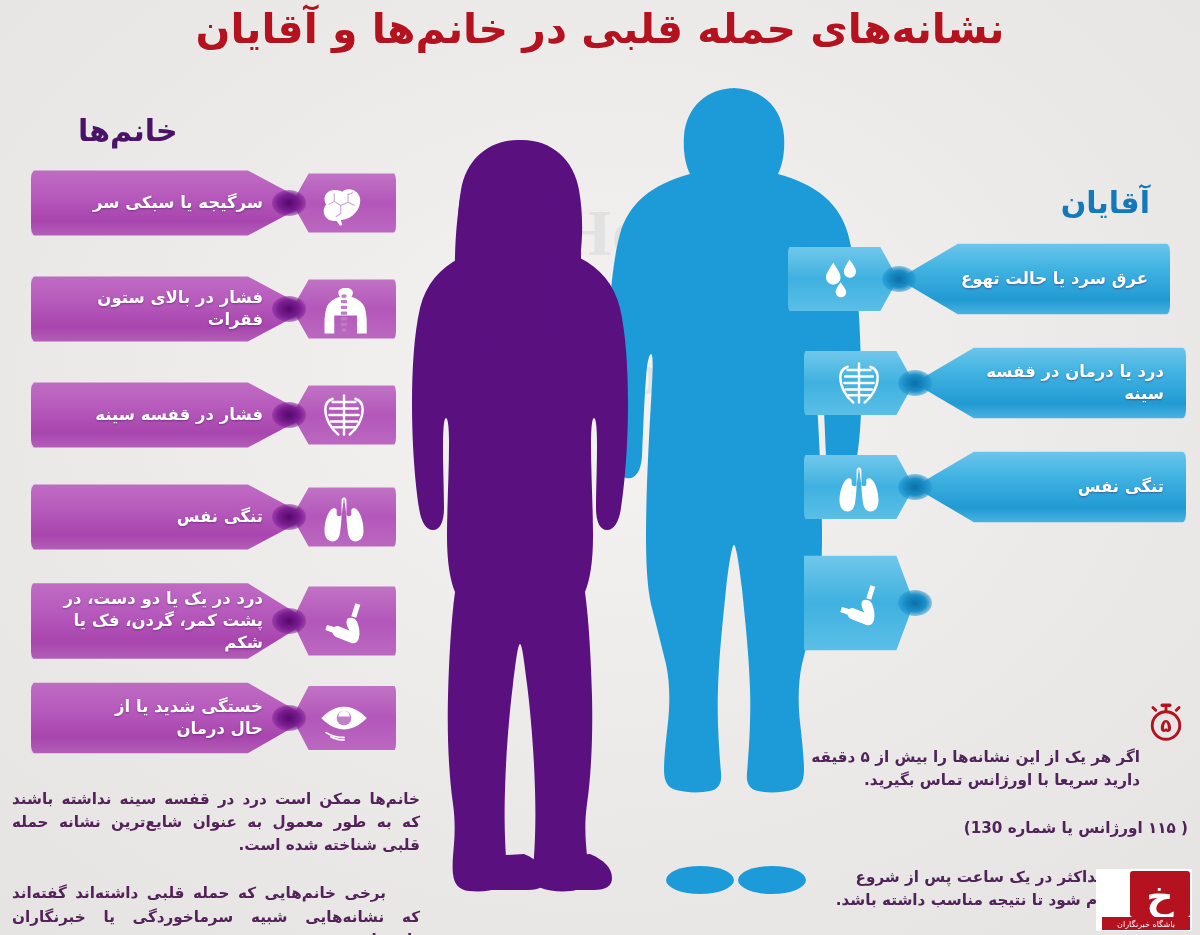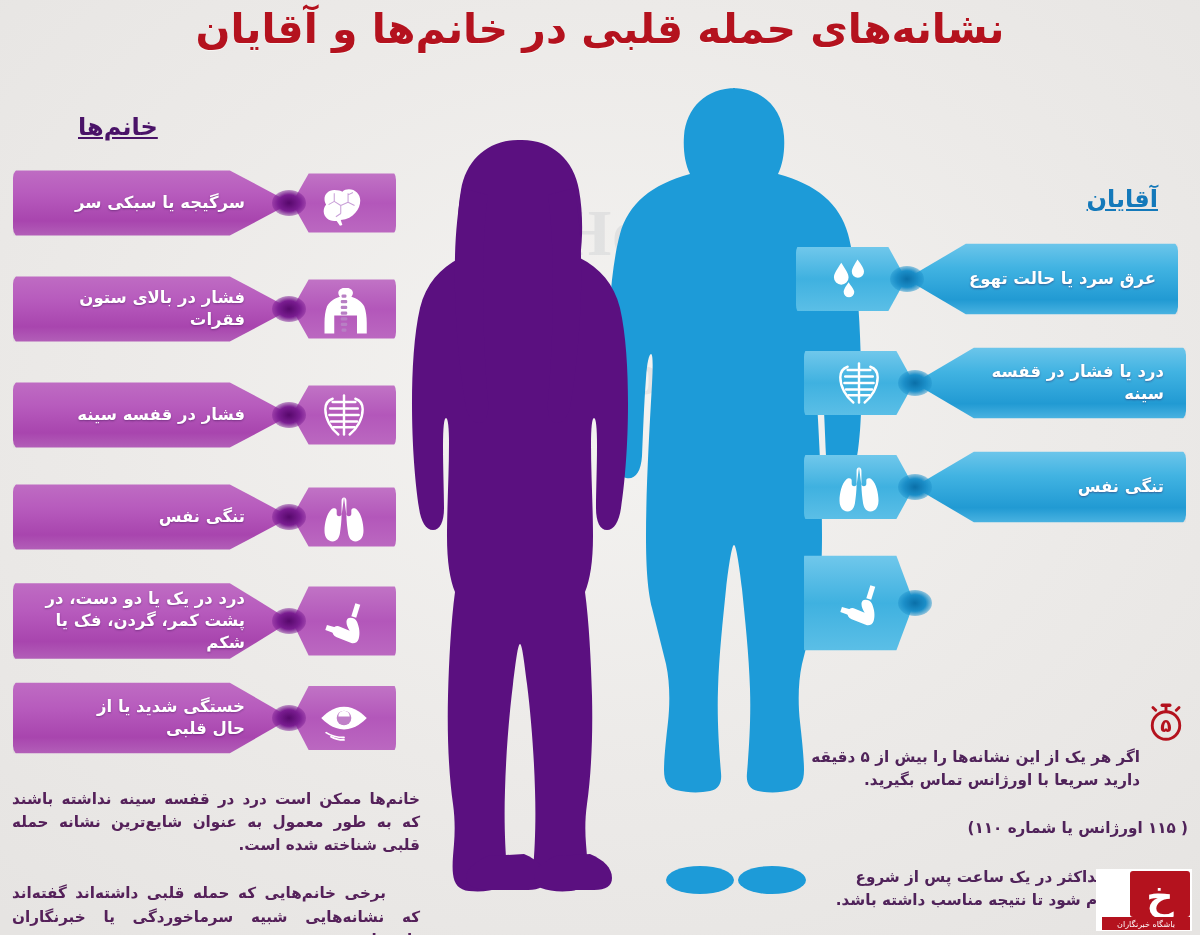--- a/index.html
+++ b/index.html
@@ -48,26 +48,25 @@
     line-height:1.22;
     text-shadow: 0 1px 0 rgba(255,255,255,0.55);
     z-index: 30;
     padding: 0 140px;
   }
 
   
   .sec-head {
     position:absolute;
     font-weight:700;
-    font-size: 24px;
+    font-size: 30px;
     z-index: 25;
-    text-decoration: underline;
   }
   .sec-head.women { top: 113px; left: 78px; color:#4a1368; }
-  .sec-head.men   { top: 185px; right: 42px; color:#1479ba; }
+  .sec-head.men   { top: 185px; right: 50px; color:#1479ba; }
 
   
   .figs { position:absolute; inset:0; z-index:5; pointer-events:none; }
 
   
   .ribbon {
     position:absolute;
     height: 78px;
     z-index: 14;
     display:flex;
@@ -102,21 +101,21 @@
     top:0; bottom:0;
     display:flex;
     align-items:center;
     justify-content:center;
     z-index:2;
   }
   .ribbon .iconbox svg { width: 52px; height: 52px; display:block; }
 
   
   .w-ribbon .band {
-    left: 13px;
+    left: 31px;
     background: linear-gradient(180deg,#c06fc4 0%, #b75bbd 38%, #a845ae 74%, #b566bb 100%);
     clip-path: polygon(0 6%, 78% 6%, 100% 50%, 78% 94%, 0 94%);
     border-radius: 12px 0 0 12px;
     padding-right: 40px;
     padding-left: 20px;
   }
   .w-ribbon .txt { text-align:right; padding-right:6px; }
   .w-ribbon .iconbox {
     background: linear-gradient(180deg,#c47ac8 0%, #b357ba 50%, #bd6cc2 100%);
     clip-path: polygon(100% 10%, 100% 90%, 16% 90%, 0 50%, 16% 10%);
@@ -387,53 +386,53 @@
           <path d="M46 10l-5 16 6 2 5-16z"></path>
           <path d="M40 28c-3 0-5 2-5 5 0 4 2 8 4 11l-12-5c-4-2-8 0-9 4-1 4 1 7 5 9l18 7c4 1 8-1 9-5 2-6 1-14-2-21-2-4-5-5-8-5z"></path>
           <path d="M22 40l-11-3-2 6 11 4z"></path>
         </svg>
     </div>
   </div>
 
   <div class="ribbon w-ribbon" style="top:678px; left:0; width:396px; height:80px;">
     <div class="band" style="width:278px;">
       <div class="txt">خستگی شدید یا از
-حال قلبی</div>
+حال درمان</div>
     </div>
     <div class="knot" style="left:272px;"></div>
     <div class="iconbox" style="left:292px; width:104px;">
       <svg viewBox="0 0 64 64">
           <path d="M32 18C18 18 8 28 4 32c4 4 14 14 28 14s24-10 28-14c-4-4-14-14-28-14z" fill="#ffffff"></path>
           <ellipse cx="32" cy="32" rx="9" ry="9" fill="#c07fc8"></ellipse>
           <path d="M25 30a7 7 0 0114 0z" fill="#ffffff"></path>
           <g stroke="#ffffff" stroke-width="2.2" fill="none" stroke-linecap="round">
             <path d="M10 50c6 4 14 6 22 6"></path>
             <path d="M16 55c5 3 10 4 16 4"></path>
           </g>
         </svg>
     </div>
   </div>
 
-  <div class="ribbon m-ribbon" style="top:239px; right:8px; width:396px; height:80px;">
+  <div class="ribbon m-ribbon" style="top:239px; right:16px; width:396px; height:80px;">
     <div class="band" style="width:272px;">
       <div class="txt">عرق سرد یا حالت تهوع</div>
     </div>
     <div class="knot" style="right:268px;"></div>
     <div class="iconbox" style="right:286px; width:110px;">
       <svg viewBox="0 0 64 64" fill="#ffffff">
           <path d="M20 12c-5 8-9 13-9 18a9 9 0 0018 0c0-5-4-10-9-18z"></path>
           <path d="M40 8c-4 7-7 11-7 15a7.5 7.5 0 0015 0c0-4-3-8-8-15z"></path>
           <path d="M29 36c-4 6-6 9-6 12a6.5 6.5 0 0013 0c0-3-3-6-7-12z"></path>
         </svg>
     </div>
   </div>
 
   <div class="ribbon m-ribbon" style="top:343px; right:0; width:396px; height:80px;">
     <div class="band" style="width:272px;">
-      <div class="txt">درد یا فشار در قفسه سینه</div>
+      <div class="txt">درد یا درمان در قفسه سینه</div>
     </div>
     <div class="knot" style="right:268px;"></div>
     <div class="iconbox" style="right:286px; width:110px;">
       <svg viewBox="0 0 64 64" fill="none" stroke="#ffffff" stroke-width="3" stroke-linecap="round">
           <path d="M32 8v48"></path>
           <path d="M18 12c-6 2-9 7-9 13 0 12 7 24 16 31"></path>
           <path d="M46 12c6 2 9 7 9 13 0 12-7 24-16 31"></path>
           <path d="M30 16h-12M34 16h12M30 24h-15M34 24h15M30 32h-16M34 32h16M30 40h-14M34 40h14M30 47h-11M34 47h11"></path>
         </svg>
     </div>
@@ -473,21 +472,21 @@
       <g fill="none" stroke="#b4121e" stroke-width="4.2" stroke-linecap="round">
         <rect x="24" y="5" width="16" height="5" rx="2.4" fill="#b4121e" stroke="none"></rect>
         <path d="M32 10v5"></path>
         <path d="M47 15l4-4"></path>
         <path d="M17 15l-4-4"></path>
         <circle cx="32" cy="37" r="20"></circle>
       </g>
       <text x="32" y="47" text-anchor="middle" font-size="27" font-weight="700" fill="#b4121e" font-family="'DejaVu Sans',sans-serif">۵</text>
     </svg>
     <div class="para p1">اگر هر یک از این نشانه‌ها را بیش از ۵ دقیقه دارید سریعا با اورژانس تماس بگیرید.</div>
-    <div class="para">( ۱۱۵ اورژانس یا شماره ۱۱۰)</div>
+    <div class="para">( ۱۱۵ اورژانس یا شماره 130)</div>
     <div class="para">درمان باید حداکثر در یک ساعت پس از شروع نشانه‌ها انجام شود تا نتیجه مناسب داشته باشد.</div>
   </div>
 
   <svg class="logo" viewBox="0 0 96 62">
     <rect x="0" y="0" width="96" height="62" fill="#ffffff"></rect>
     <rect x="34" y="2" width="60" height="46" rx="3" fill="#b4121e"></rect>
     <text x="64" y="41" text-anchor="middle" font-size="38" font-weight="700" fill="#ffffff" font-family="'DejaVu Sans',sans-serif">خ</text>
     <rect x="6" y="48" width="88" height="13" fill="#b4121e"></rect>
     <text x="50" y="58" text-anchor="middle" font-size="8" fill="#ffffff" font-family="'DejaVu Sans',sans-serif">باشگاه خبرنگاران</text>
   </svg>

